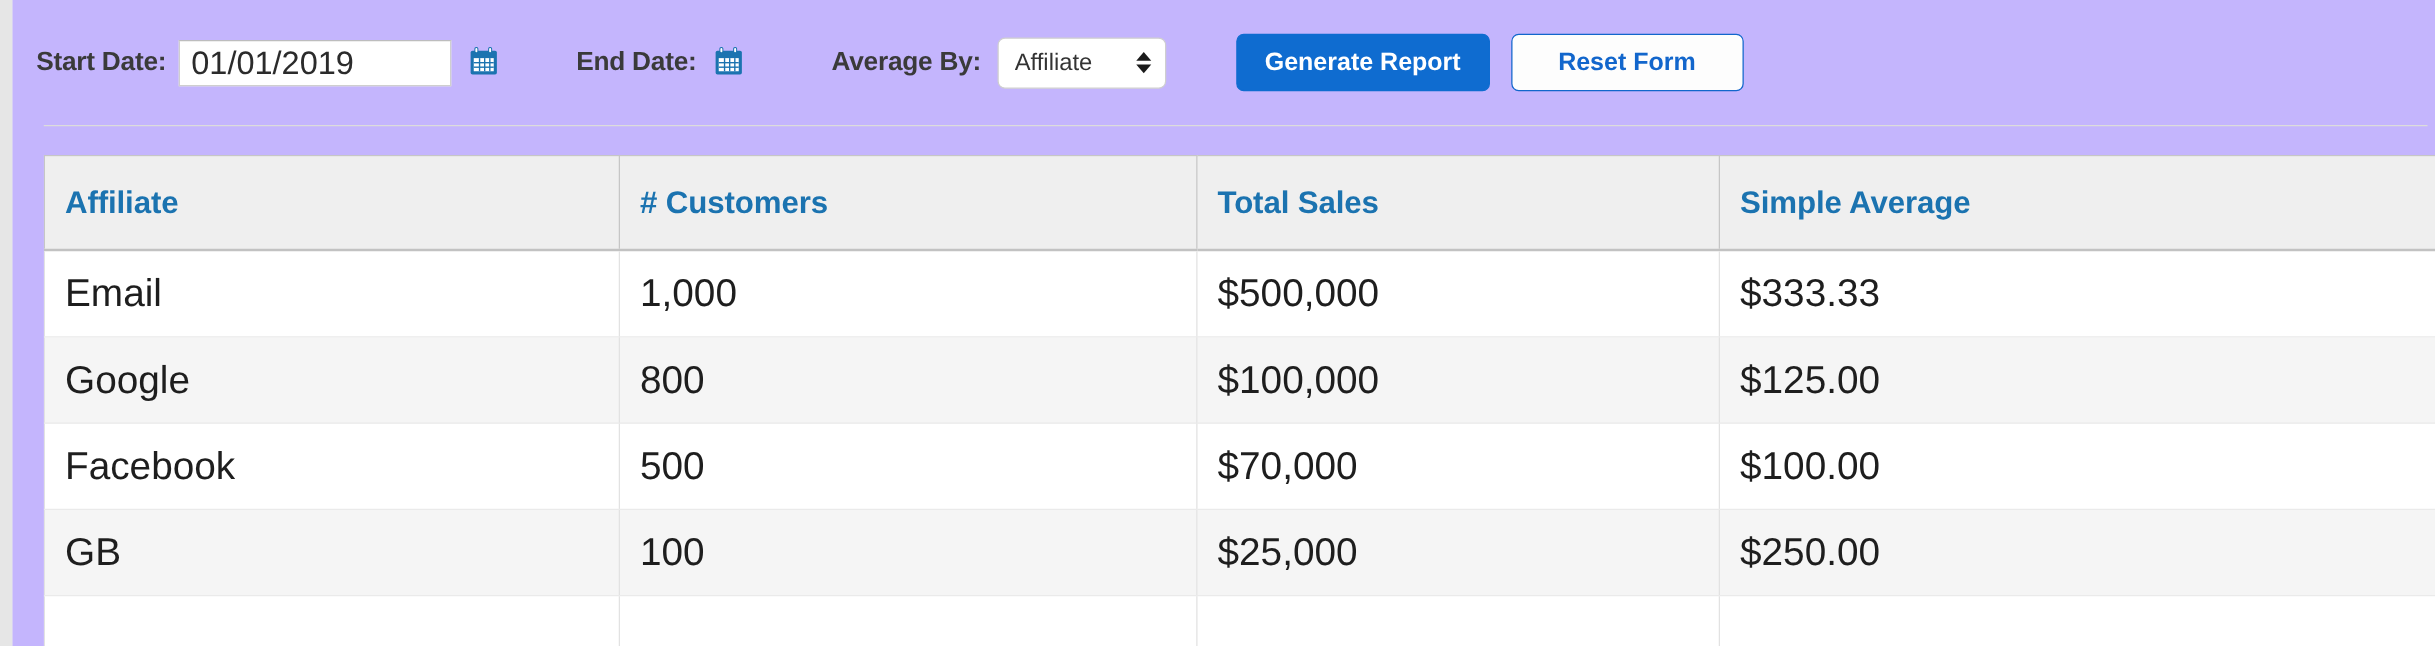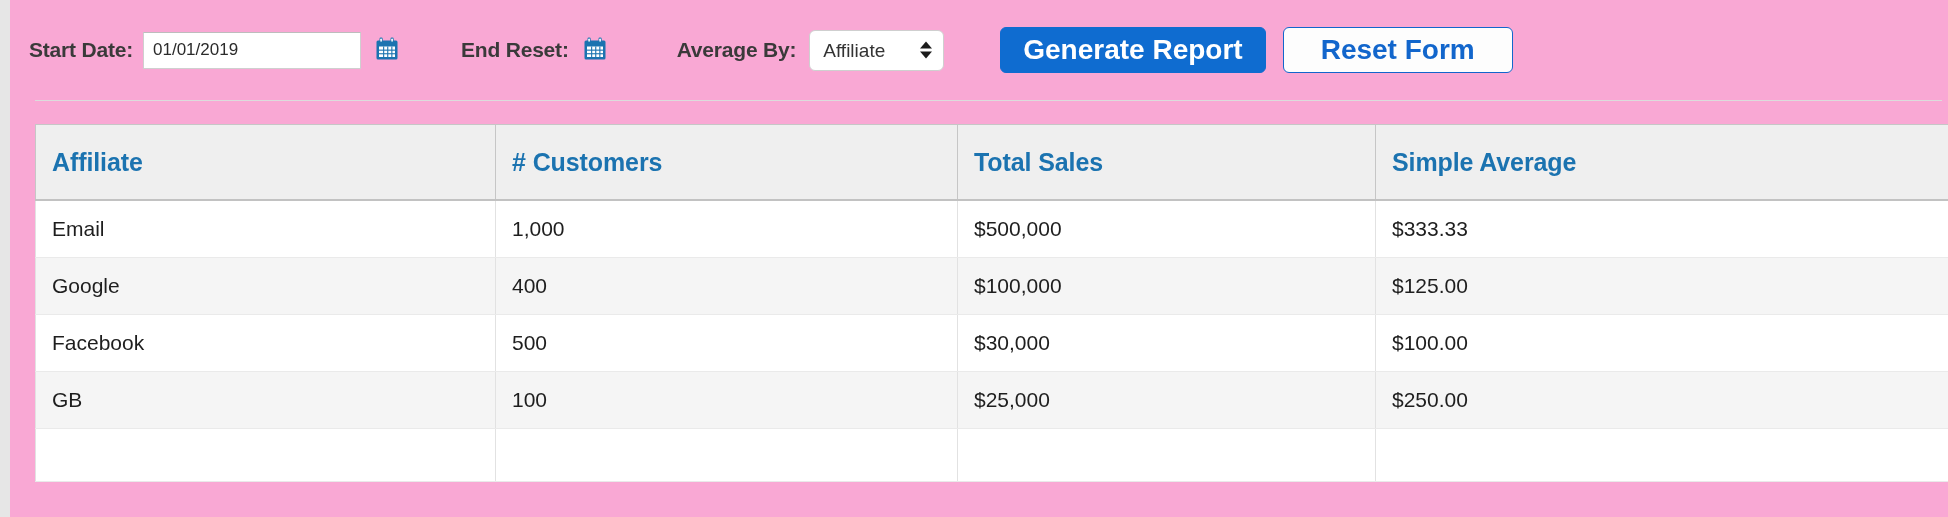--- a/index.html
+++ b/index.html
@@ -30,21 +30,21 @@
     width: 10px;
     height: 517px;
     background: #e6e6e6;
   }
   #content {
     position: absolute;
     left: 10px;
     top: 0;
     right: 0;
     bottom: 0;
-    background: #f9a8d4;
+    background: #c4b5fd;
   }
 
   
   .filter-bar {
     display: flex;
     align-items: center;
     height: 100px;
     padding-left: 19px;
     box-sizing: border-box;
   }
@@ -62,21 +62,21 @@
   .date-input {
     width: 218px;
     height: 37px;
     margin-left: 10px;
     padding: 0 9px;
     box-sizing: border-box;
     border: 1px solid #cfcfcf;
     border-top-color: #bdbdbd;
     background: #ffffff;
     font-family: "Liberation Sans", sans-serif;
-    font-size: 17px;
+    font-size: 26px;
     color: #2b2b2b;
     border-radius: 0;
     outline: none;
   }
   .cal-btn {
     margin-left: 13px;
     width: 26px;
     height: 26px;
     display: flex;
     align-items: center;
@@ -132,21 +132,21 @@
   .tri-down {
     width: 0; height: 0;
     border-left: 6px solid transparent;
     border-right: 6px solid transparent;
     border-top: 7px solid #1b1b1b;
   }
 
   
   .btn {
     font-family: "Liberation Sans", sans-serif;
-    font-size: 28px;
+    font-size: 20px;
     font-weight: bold;
     border-radius: 6px;
     cursor: pointer;
     white-space: nowrap;
     line-height: 1;
   }
   .btn-primary {
     background: #0f6cd0;
     border: 1px solid #0f6cd0;
     color: #ffffff;
@@ -195,21 +195,21 @@
     font-size: 25px;
     font-weight: bold;
     text-align: left;
     padding: 23px 0 22px 16px;
     border: 1px solid #c6c6c6;
     border-bottom: 2px solid #c2c2c2;
     box-sizing: border-box;
     letter-spacing: -0.1px;
   }
   table.report tbody td {
-    font-size: 21px;
+    font-size: 31px;
     color: #1e1e1e;
     text-align: left;
     padding: 16px 0 16px 16px;
     border-left: 1px solid #e2e2e2;
     border-right: 1px solid #e2e2e2;
     border-bottom: 1px solid #eaeaea;
     box-sizing: border-box;
     height: 53px;
     font-weight: normal;
   }
@@ -247,21 +247,21 @@
               <rect x="6.3" y="2.4" width="1.6" height="3.3" rx="0.8" fill="#ffffff"></rect>
               <rect x="17.3" y="2.4" width="1.6" height="3.3" rx="0.8" fill="#ffffff"></rect>
             </svg>
           </span>
         </button>
       </div>
 
       <div class="gap-end"></div>
 
       <div class="field-group">
-        <span class="field-label">End Reset:</span>
+        <span class="field-label">End Date:</span>
         <button class="cal-btn">
           <span>
             <svg width="26" height="26" viewBox="0 0 26 26" aria-hidden="true">
               <rect x="5.5" y="1.5" width="3.2" height="5" rx="1.4" fill="#1b73b0"></rect>
               <rect x="16.5" y="1.5" width="3.2" height="5" rx="1.4" fill="#1b73b0"></rect>
               <rect x="2.5" y="4.5" width="21" height="19" rx="1.5" fill="#1b73b0"></rect>
               <rect x="5" y="10.5" width="16" height="10.5" fill="#ffffff"></rect>
               <g fill="#1b73b0">
                 <rect x="5" y="13.6" width="16" height="1.1"></rect>
                 <rect x="5" y="17.2" width="16" height="1.1"></rect>
@@ -317,28 +317,28 @@
         </thead>
         <tbody>
           <tr class="odd">
             <td>Email</td>
             <td>1,000</td>
             <td>$500,000</td>
             <td>$333.33</td>
           </tr>
           <tr class="even">
             <td>Google</td>
-            <td>400</td>
+            <td>800</td>
             <td>$100,000</td>
             <td>$125.00</td>
           </tr>
           <tr class="odd">
             <td>Facebook</td>
             <td>500</td>
-            <td>$30,000</td>
+            <td>$70,000</td>
             <td>$100.00</td>
           </tr>
           <tr class="even">
             <td>GB</td>
             <td>100</td>
             <td>$25,000</td>
             <td>$250.00</td>
           </tr>
           <tr class="odd">
             <td></td>

